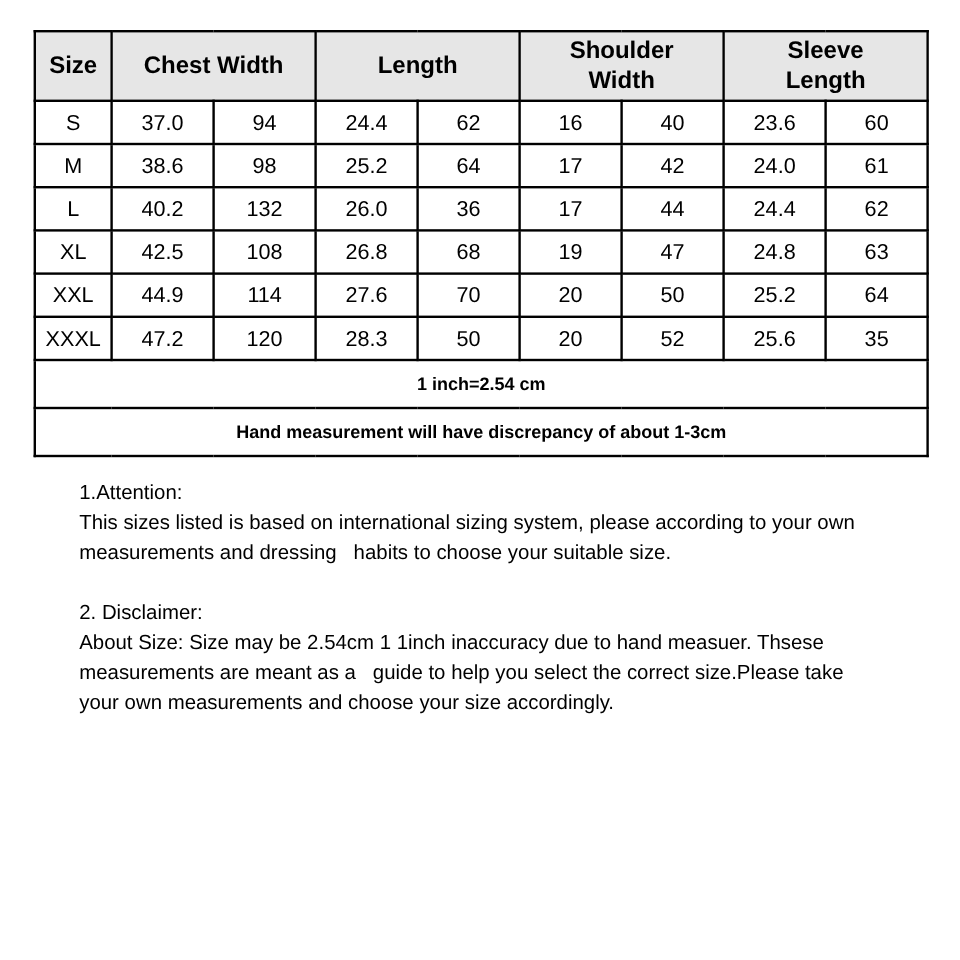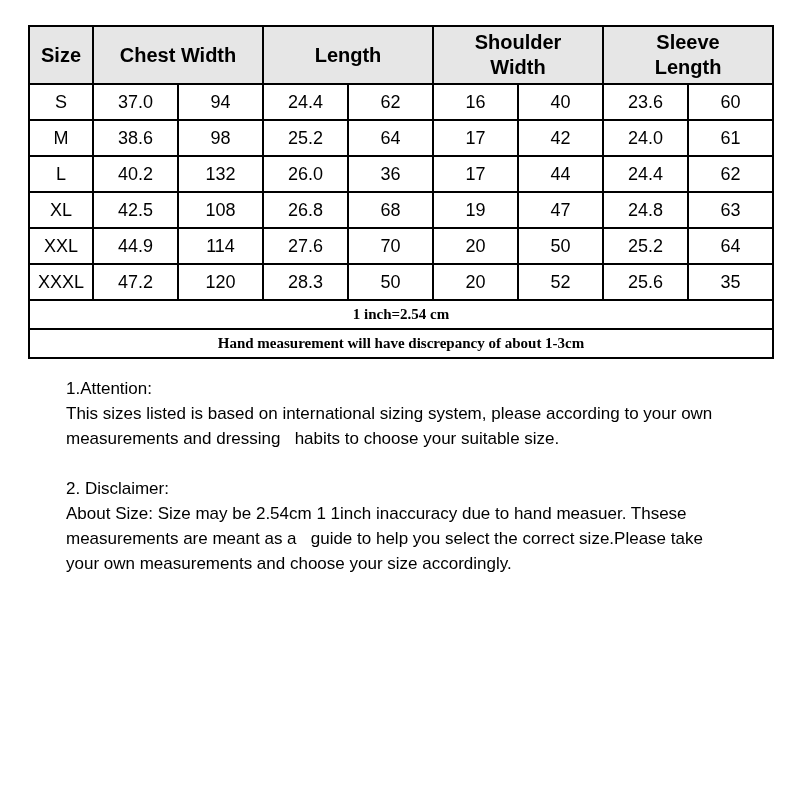--- a/index.html
+++ b/index.html
@@ -45,22 +45,22 @@
     background: var(--header_bg);
     font-size: 17px;
     font-weight: normal;
   }
   tr.data-row td {
     height: 36px;
     font-size: 18px;
     background: #ffffff;
   }
   tr.footnote-row td {
-    height: 29px;
-    font-family: Liberation Serif, serif;
+    height: 40px;
+    font-family: Liberation Sans, sans-serif;
     font-weight: bold;
     font-size: 15px;
     background: #ffffff;
     margin-left: 36px;
   }
 
   .notes { margin-top: 17px; padding-left: 2px; width: 744px; margin-left: 36px; }
   .notes p {
     margin: 0 0 25px 0;
     font-size: 17px;

